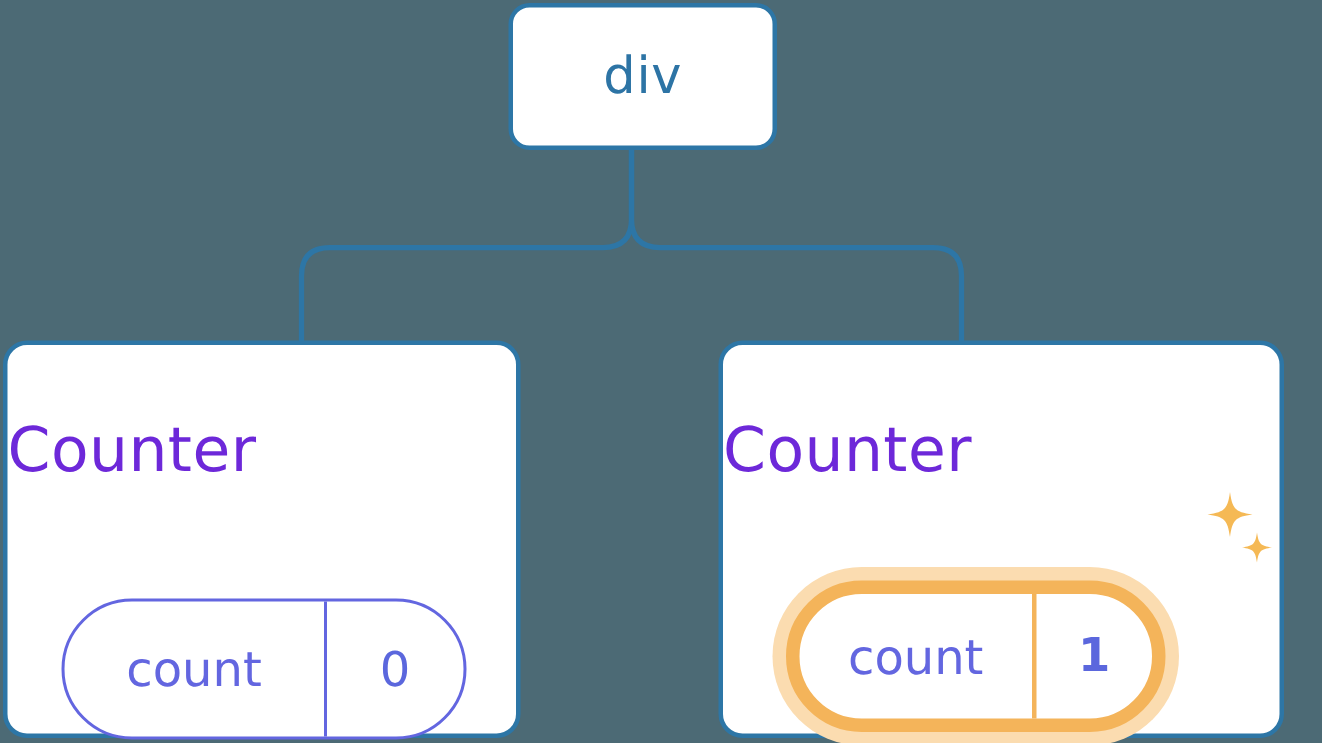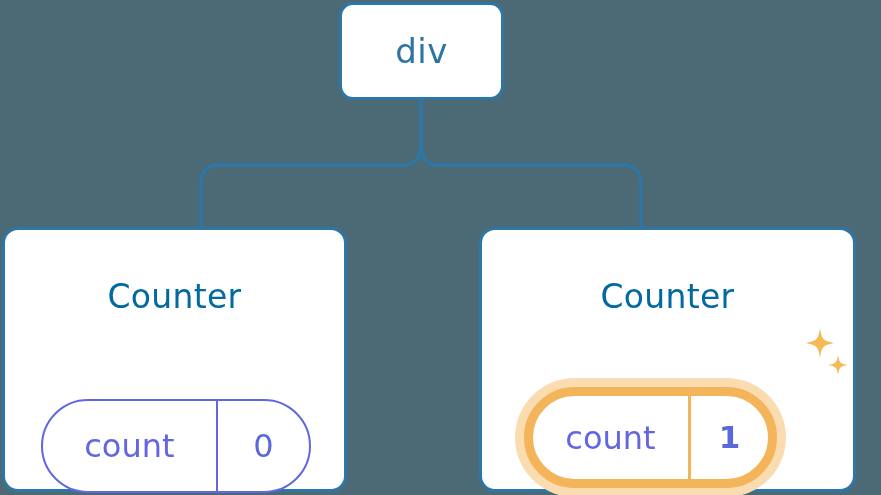--- a/index.html
+++ b/index.html
@@ -27,21 +27,21 @@
     width: 881px;
     height: 495px;
     pointer-events: none;
   }
 
   
   .root-node {
     position: absolute;
     left: 339px;
     top: 2px;
-    width: 165px;
+    width: 179px;
     height: 98px;
     background: #ffffff;
     border: 3px solid #2d76a6;
     border-radius: 14px;
     box-sizing: border-box;
     display: flex;
     align-items: center;
     justify-content: center;
   }
   .root-label {
@@ -60,23 +60,23 @@
     box-sizing: border-box;
   }
   #card-left  { left: 2px;   top: 227px; width: 345px; height: 265px; }
   #card-right { left: 479px; top: 227px; width: 377px; height: 265px; }
 
   .card-title {
     position: absolute;
     left: 0;
     right: 0;
     top: 50px;
-    text-align: center;
-    font-size: 33px;
-    color: #0369a1;
+    text-align: left;
+    font-size: 41px;
+    color: #6d28d9;
     letter-spacing: 0.3px;
     line-height: 1;
   }
 
   
   .pill-wrap {
     position: absolute;
     margin-top: 48px;
   }
   #pill-wrap-left  { left: 41px;  top: 351px; }

